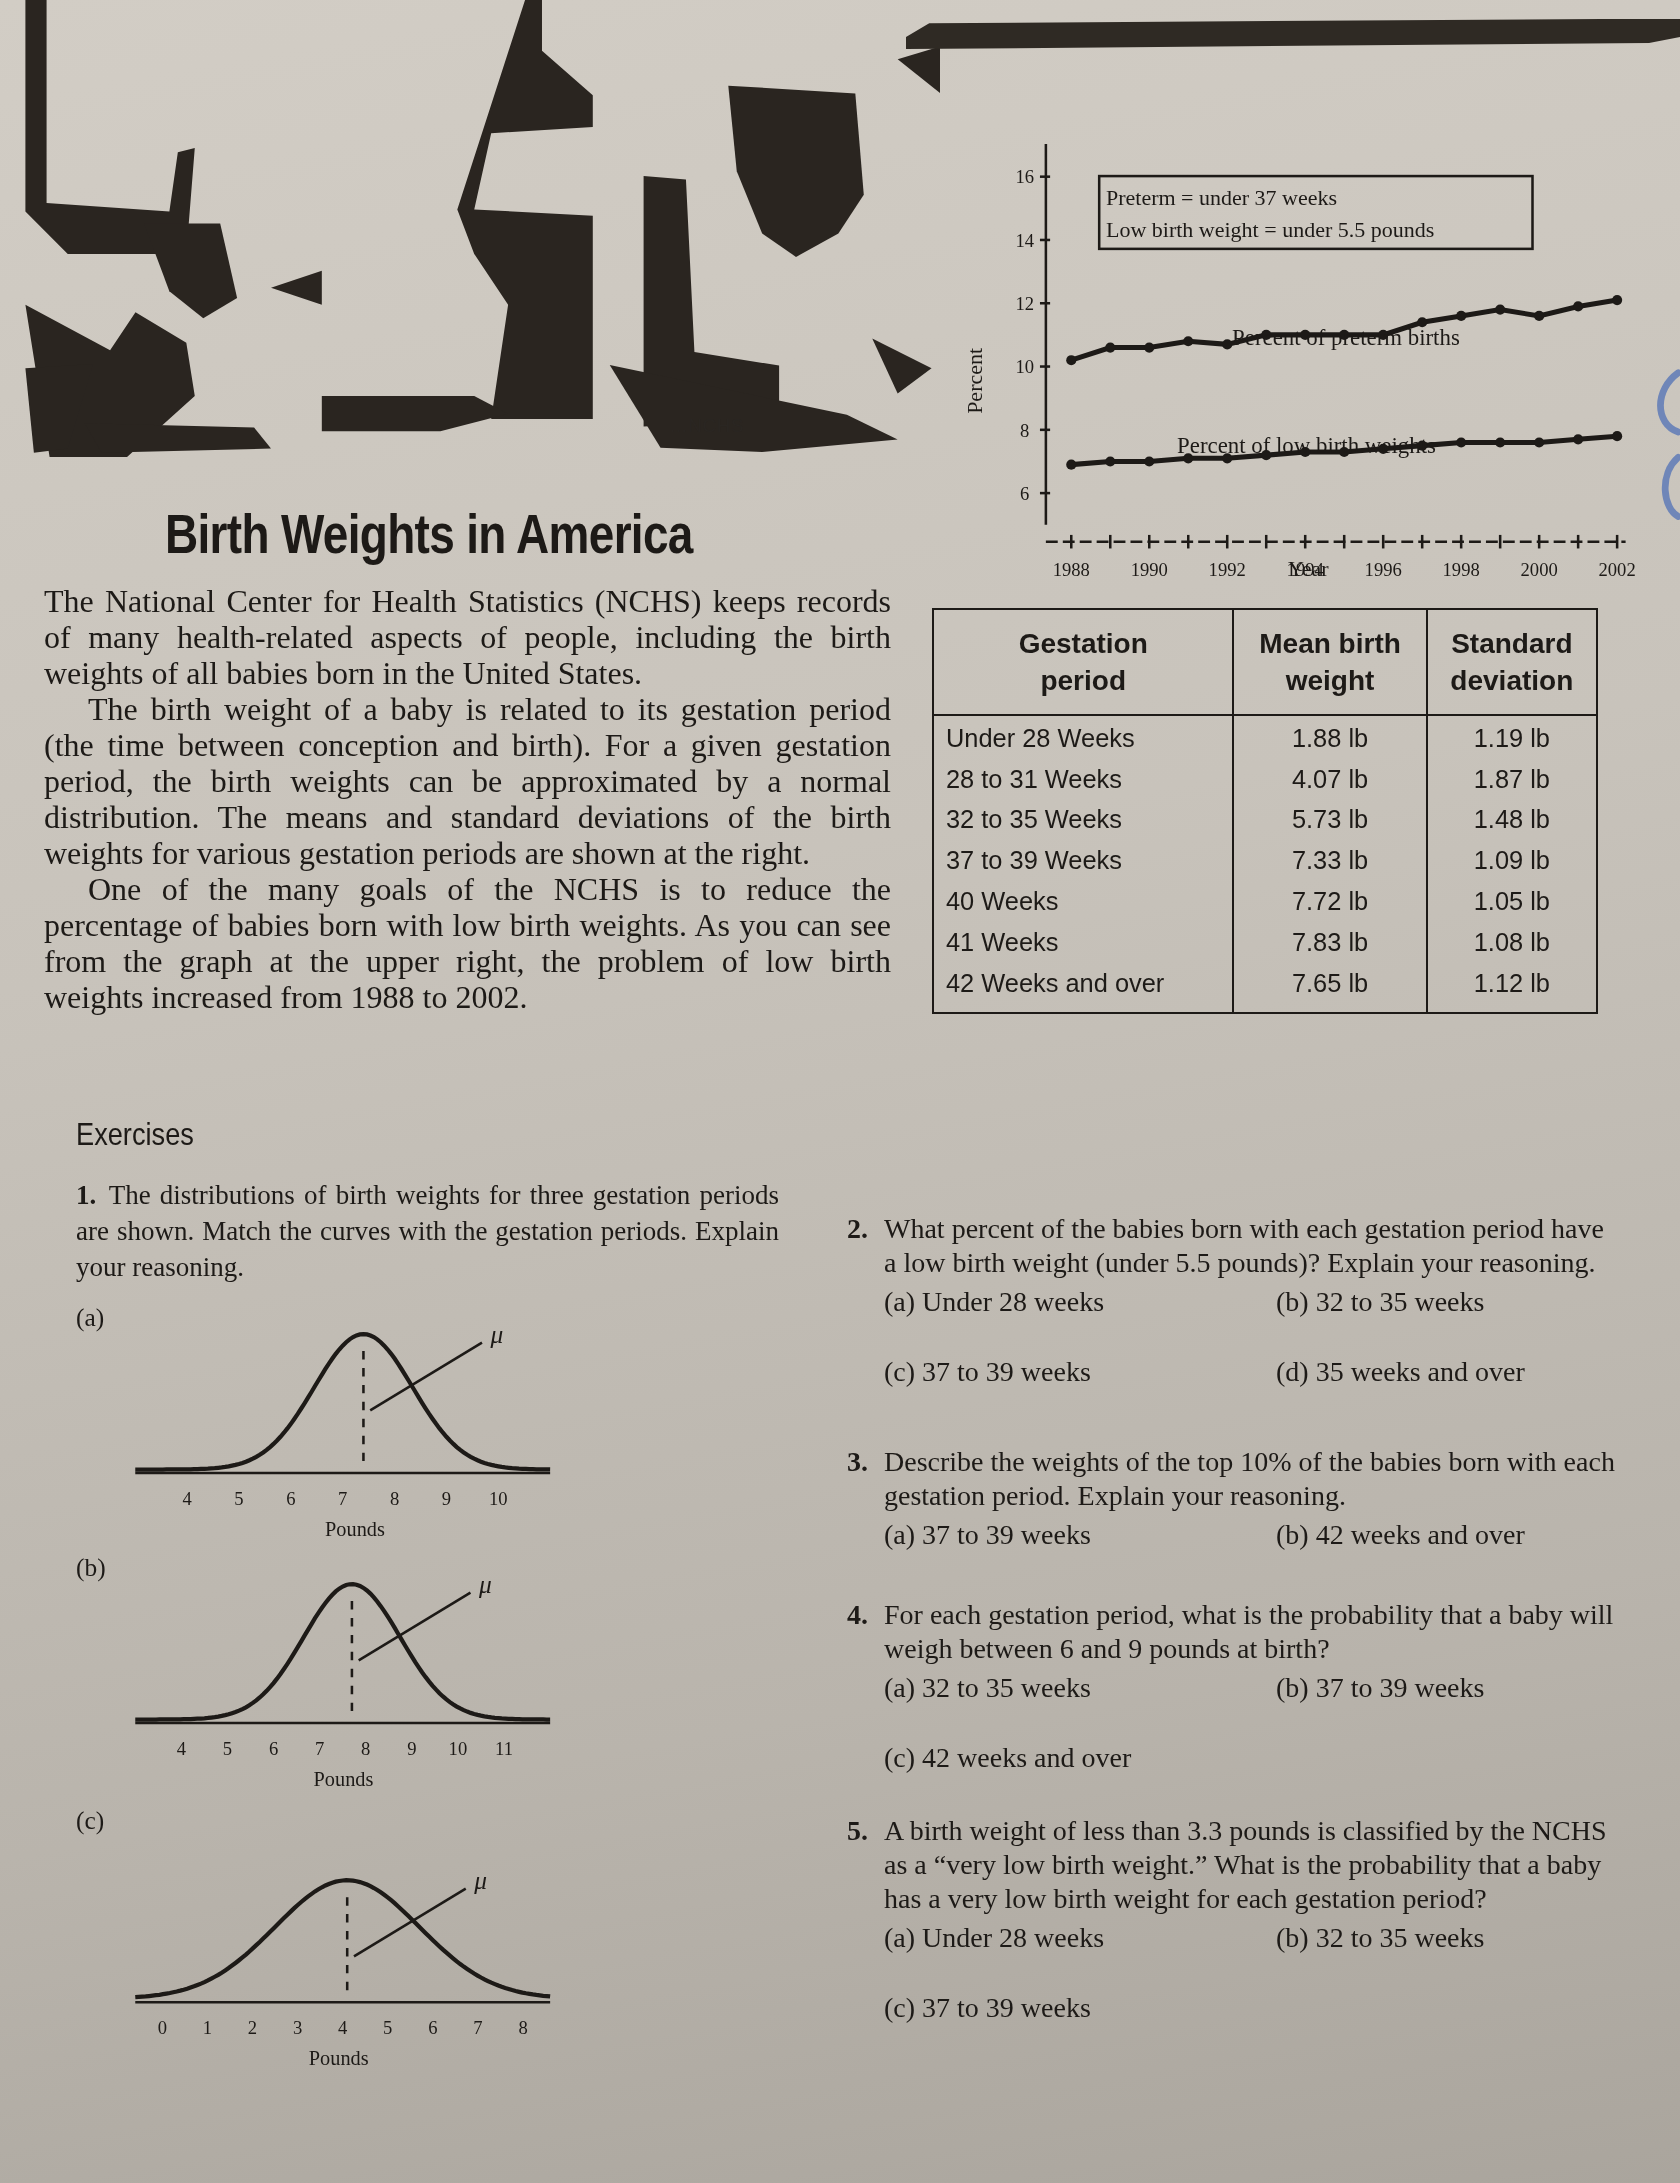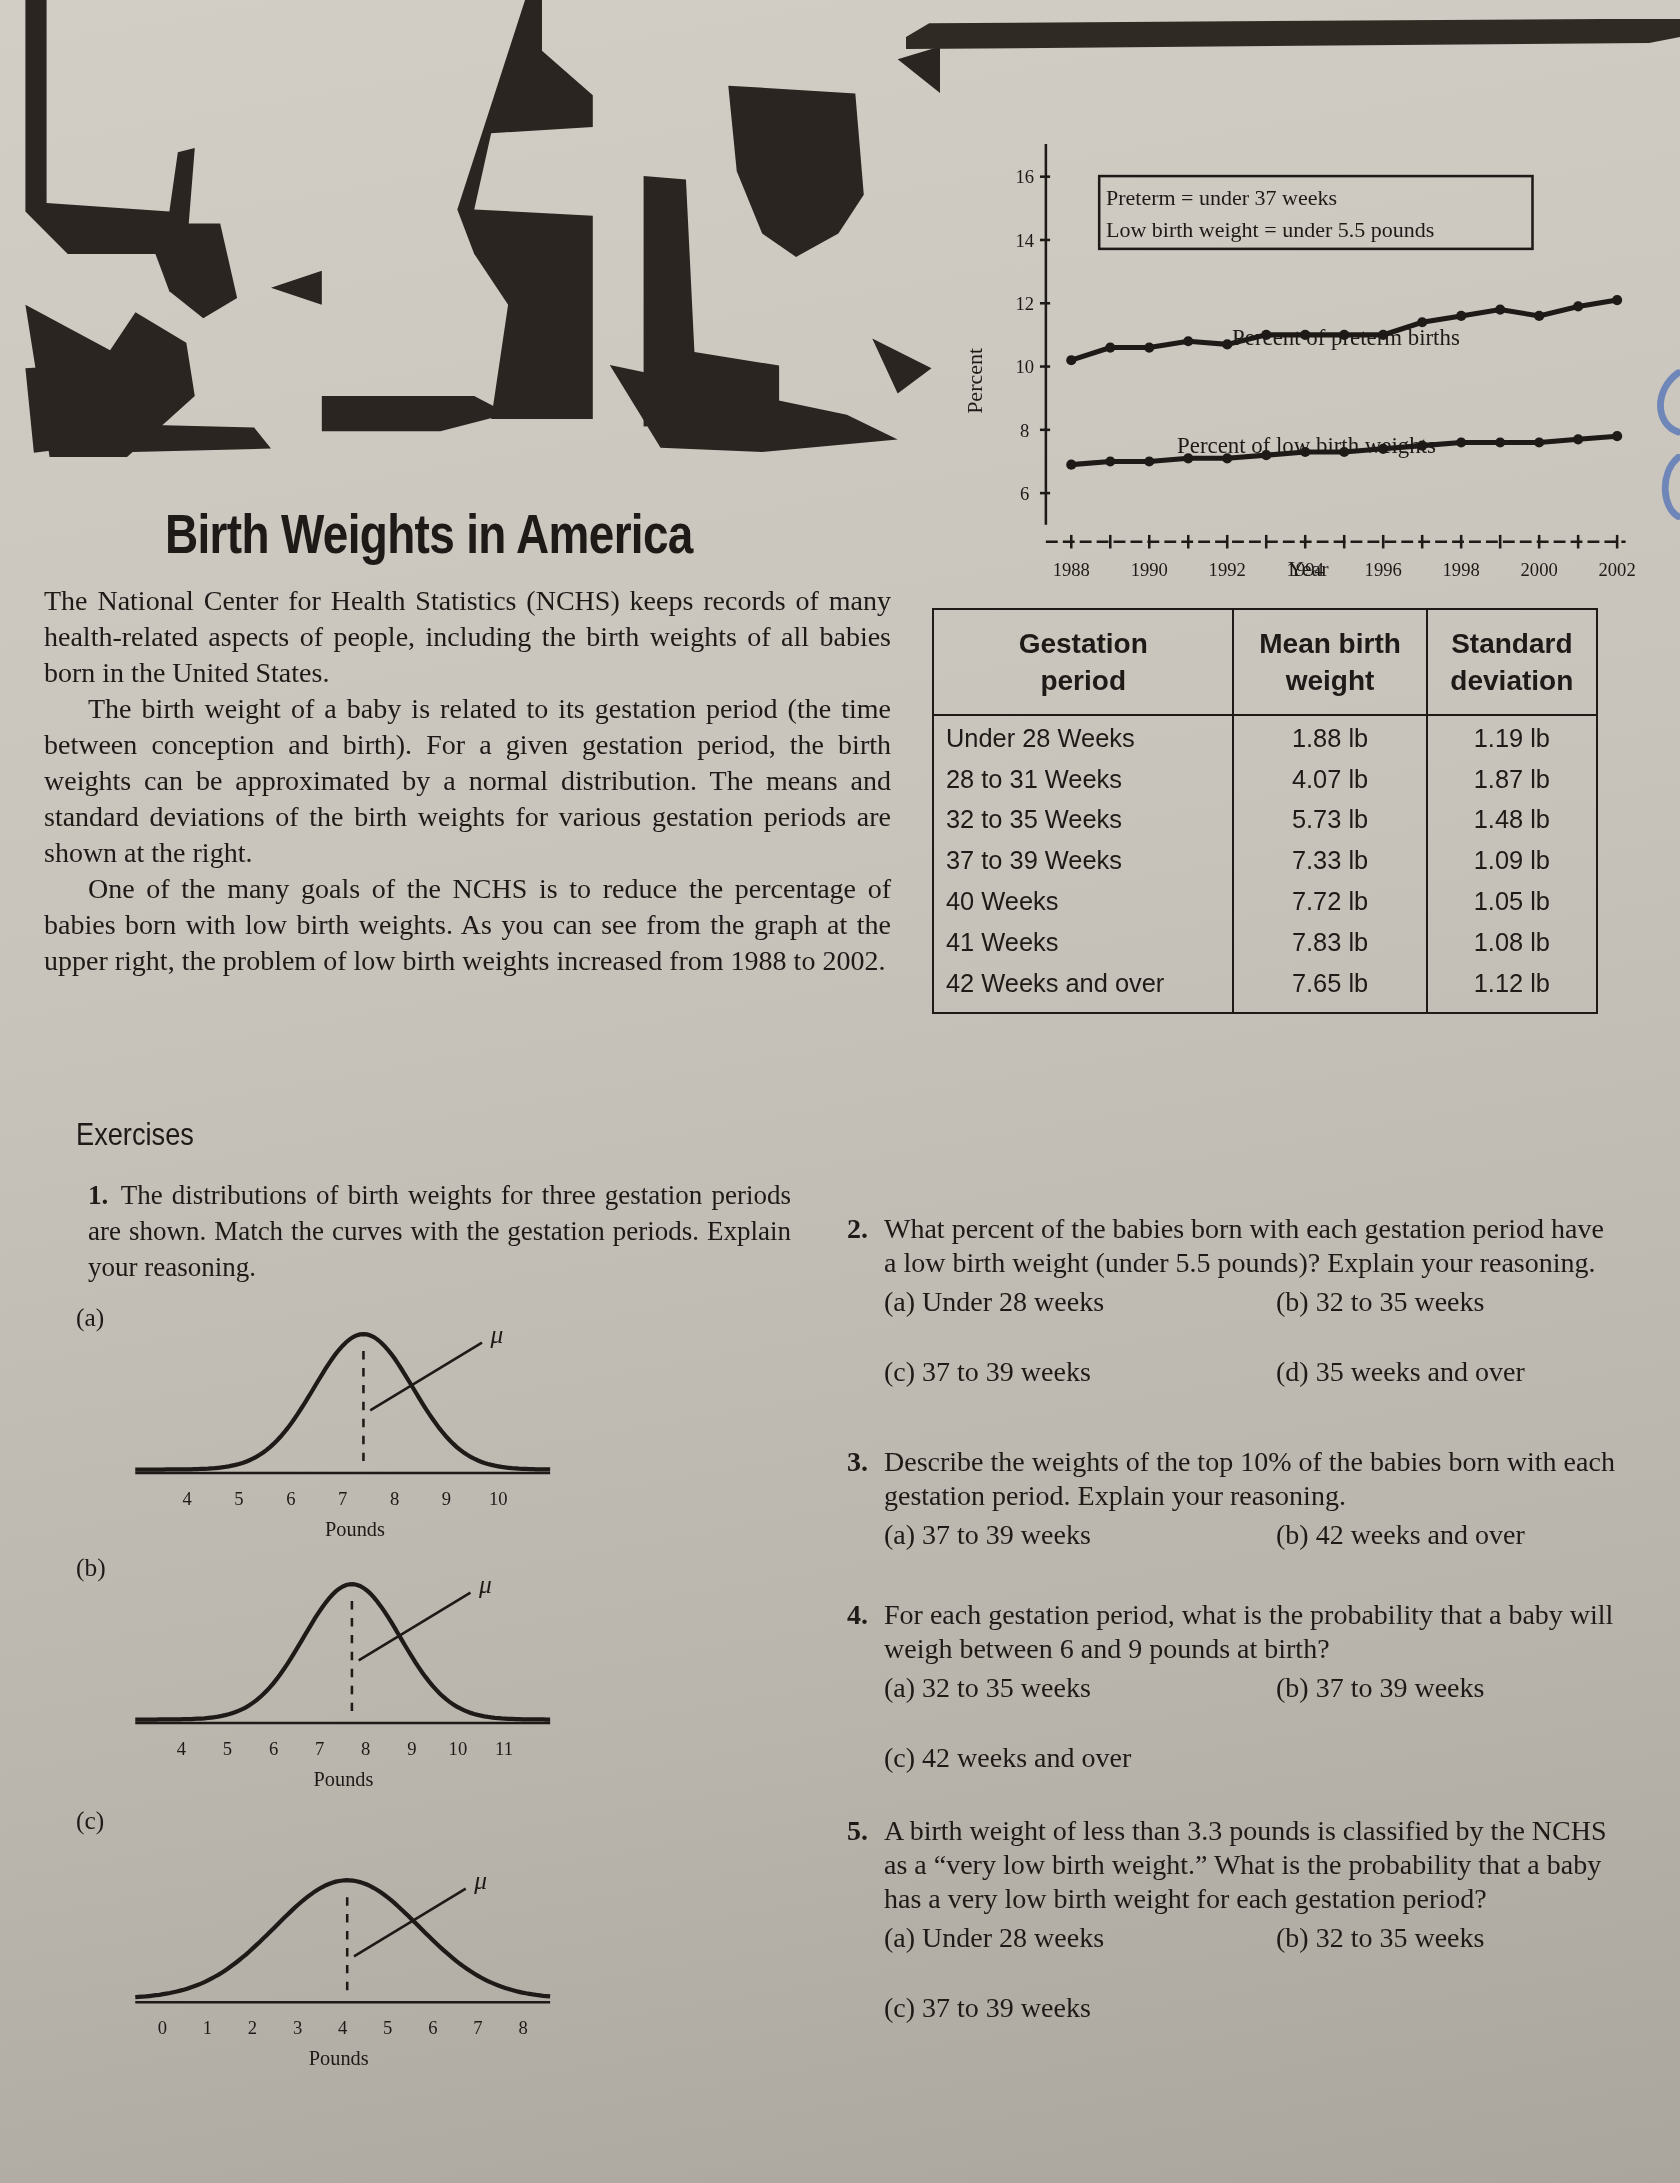--- a/index.html
+++ b/index.html
@@ -11,40 +11,40 @@
   }
   .abs { position: absolute; }
   
   .photo { left: 0; top: 0; width: 940px; height: 457px; overflow: hidden; }
   .photo svg { width: 100%; height: 100%; }
   .credit { left: 669px; top: 415px; font-family: "Liberation Sans", sans-serif; font-size: 18.6px; letter-spacing: 0.8px; color:#2a2622; }
   .topbar { left: 906px; top: 18.6px; width: 774px; height: 30.5px; background: #2f2a24; clip-path: polygon(0 60%, 3% 15%, 100% 0, 100% 60%, 96% 80%, 0 100%); }
 
   
   .title { left: 165px; top: 501px; font-family: "Liberation Sans", sans-serif; font-weight: bold; font-size: 56px; letter-spacing: -0.8px; transform: scaleX(0.82); transform-origin: left; white-space: nowrap; }
-  .body { left: 44px; top: 583px; width: 847px; font-size: 28px; line-height: 36px; text-align: justify; }
+  .body { left: 44px; top: 583px; width: 847px; font-size: 32px; line-height: 36px; text-align: justify; }
   .body p { margin: 0; }
   .body p.indent { text-indent: 44px; }
 
   
   .chart { left: 965px; top: 127px; width: 678px; height: 457px; }
   .chart svg { width: 100%; height: 100%; overflow: visible; }
   .chart text { font-family: "Liberation Serif", serif; fill: #1d1a17; }
 
   
   .tbl { left: 932px; top: 608px; width: 666px; border-collapse: collapse; font-family: "Liberation Sans", sans-serif; font-size: 25.4px; border: 2.5px solid #1d1a17; }
   .tbl th { font-weight: bold; font-size: 28px; line-height: 37px; padding: 15.2px 6.8px; border: 2.5px solid #1d1a17; text-align: center; }
   .tbl td { border-left: 2.5px solid #1d1a17; border-right: 2.5px solid #1d1a17; padding: 3.4px 12px; height: 34px; }
   .tbl td.c { text-align: center; margin-top: 36px; }
   .tbl tr.first td { padding-top: 5px; }
   .tbl tr.last td { padding-bottom: 12px; }
 
   
   .ex-head { left: 76px; top: 1116px; font-family: "Liberation Sans", sans-serif; font-size: 32px; transform: scaleX(0.85); transform-origin: left; }
-  .q1 { left: 76px; top: 1177px; width: 703px; font-size: 27px; line-height: 36px; text-align: justify; margin-left: 12px; }
+  .q1 { left: 76px; top: 1177px; width: 703px; font-size: 27px; line-height: 36px; text-align: justify; }
   .q1 .num, .q .num { font-weight: bold; display: inline-block; width: 24px; }
   .q1 .txt { display: inline; }
   .q { left: 847px; width: 771px; font-size: 28px; line-height: 34px; }
   .q .qtext { padding-left: 37px; text-indent: -37px; margin-top: 31px; }
   .q .qtext .num { width: 37px; text-indent: 0; }
   .opts { display: grid; grid-template-columns: 356px 356px; margin: 5px 0 0 37px; row-gap: 5.1px; gap: 36px; }
   .opt { white-space: nowrap; }
 
   .curve { left: 76px; width: 508px; }
   .curve svg { width: 100%; height: 100%; overflow: visible; }

